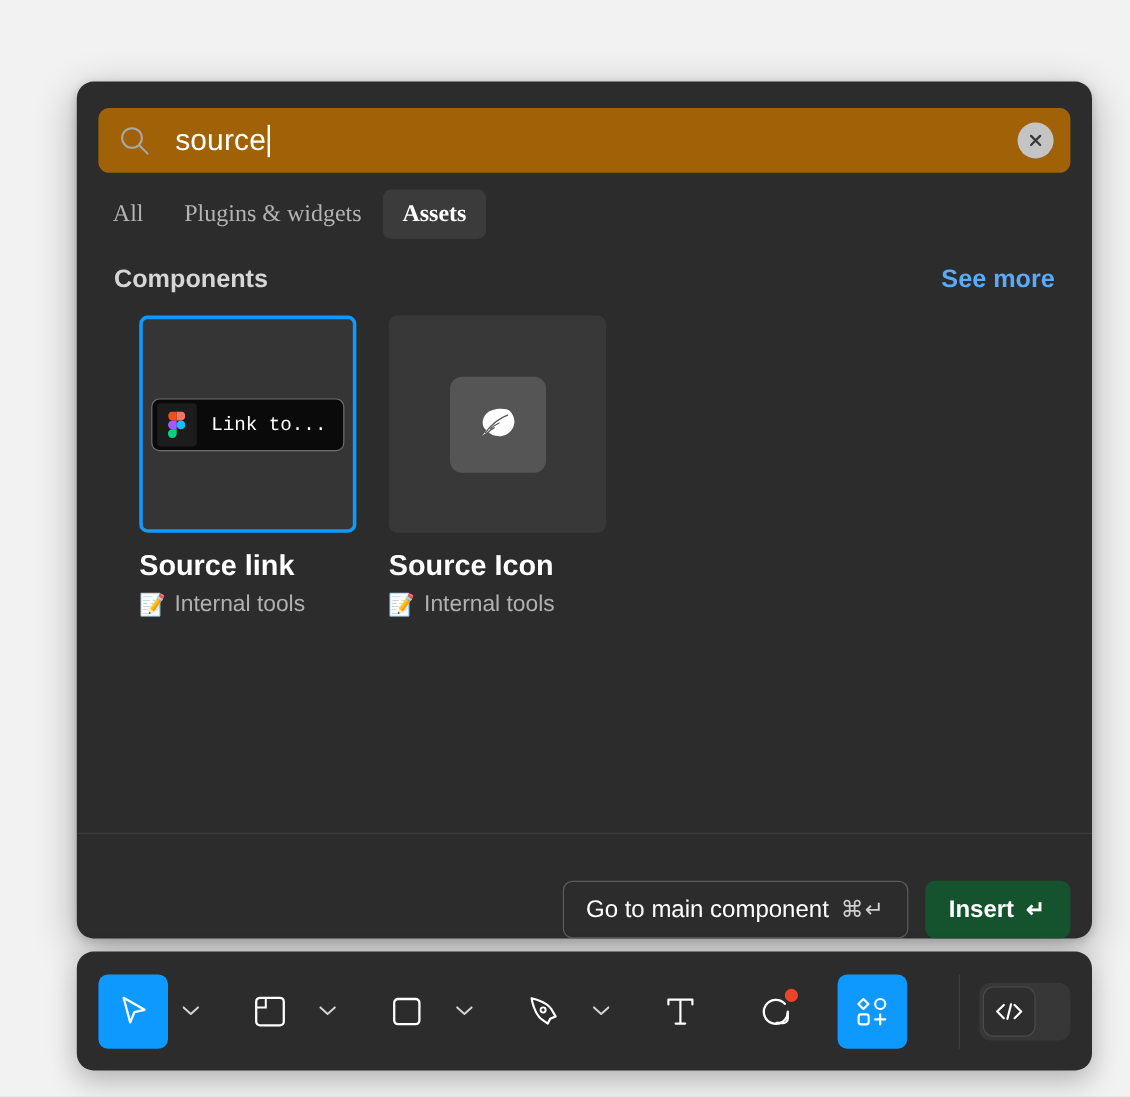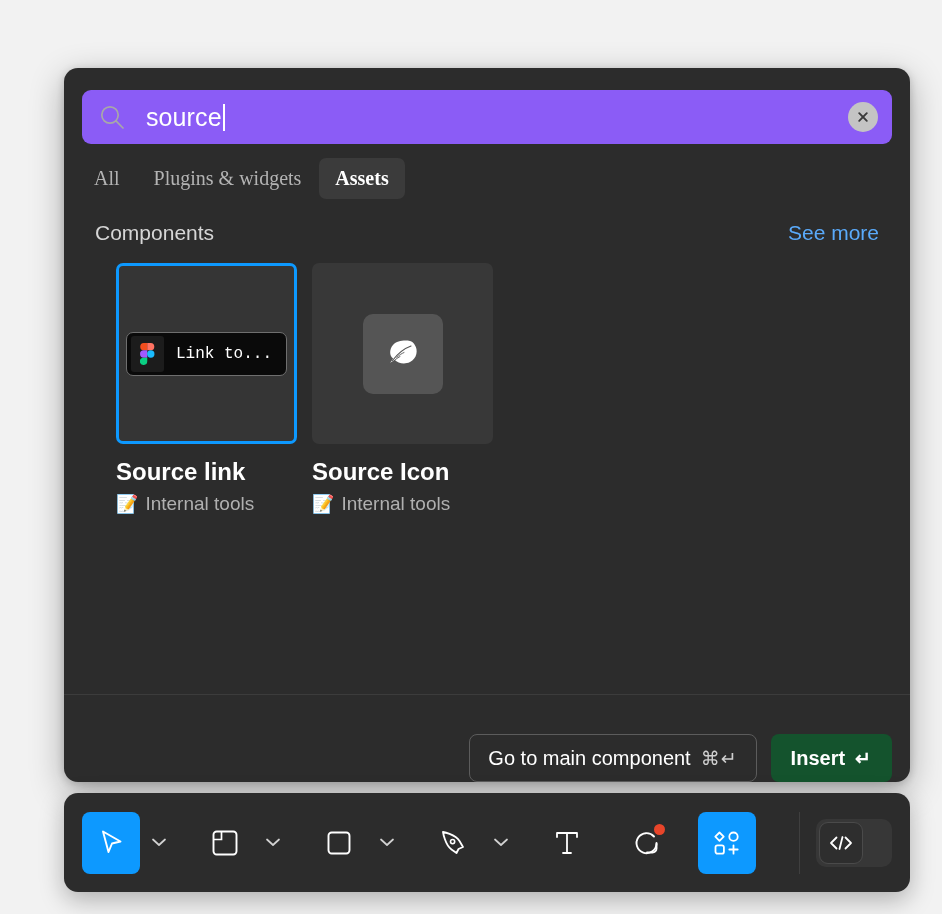--- a/index.html
+++ b/index.html
@@ -26,21 +26,21 @@
     box-shadow: 0 10px 34px rgba(0,0,0,0.30), 0 2px 8px rgba(0,0,0,0.18);
     display: flex;
     flex-direction: column;
     overflow: hidden;
   }
 
   
   .search-wrap {
     margin: 22px 18px 0 18px;
     height: 54px;
-    background: #8b5cf6;
+    background: #a16207;
     border-radius: 9px;
     display: flex;
     align-items: center;
     padding: 0 14px 0 16px;
     position: relative;
   }
   .search-icon { width: 28px; height: 28px; flex: 0 0 28px; margin-right: 20px; }
   .search-icon svg { display: block; }
 
   .search-value {
@@ -95,37 +95,38 @@
     color: #ffffff;
     font-weight: bold;
   }
 
   
   .section-head {
     display: flex;
     align-items: baseline;
     justify-content: space-between;
     margin: 22px 31px 0 31px;
+    font-weight: bold;
   }
   .section-title { font-size: 21px; color: #d6d6d6; }
   .see-more {
     font-size: 21px;
     color: #5aaafa;
     cursor: pointer;
   }
 
   
   .results {
     flex: 1 1 auto;
     padding: 18px 31px 0 24px;
     overflow: hidden;
   }
   .grid {
     display: flex;
-    gap: 15px;
+    gap: 27px;
     padding-left: 28px;
   }
   .card { width: 181px; cursor: pointer; }
 
   .thumb {
     width: 181px;
     height: 181px;
     background: #383838;
     border-radius: 7px;
     display: flex;

